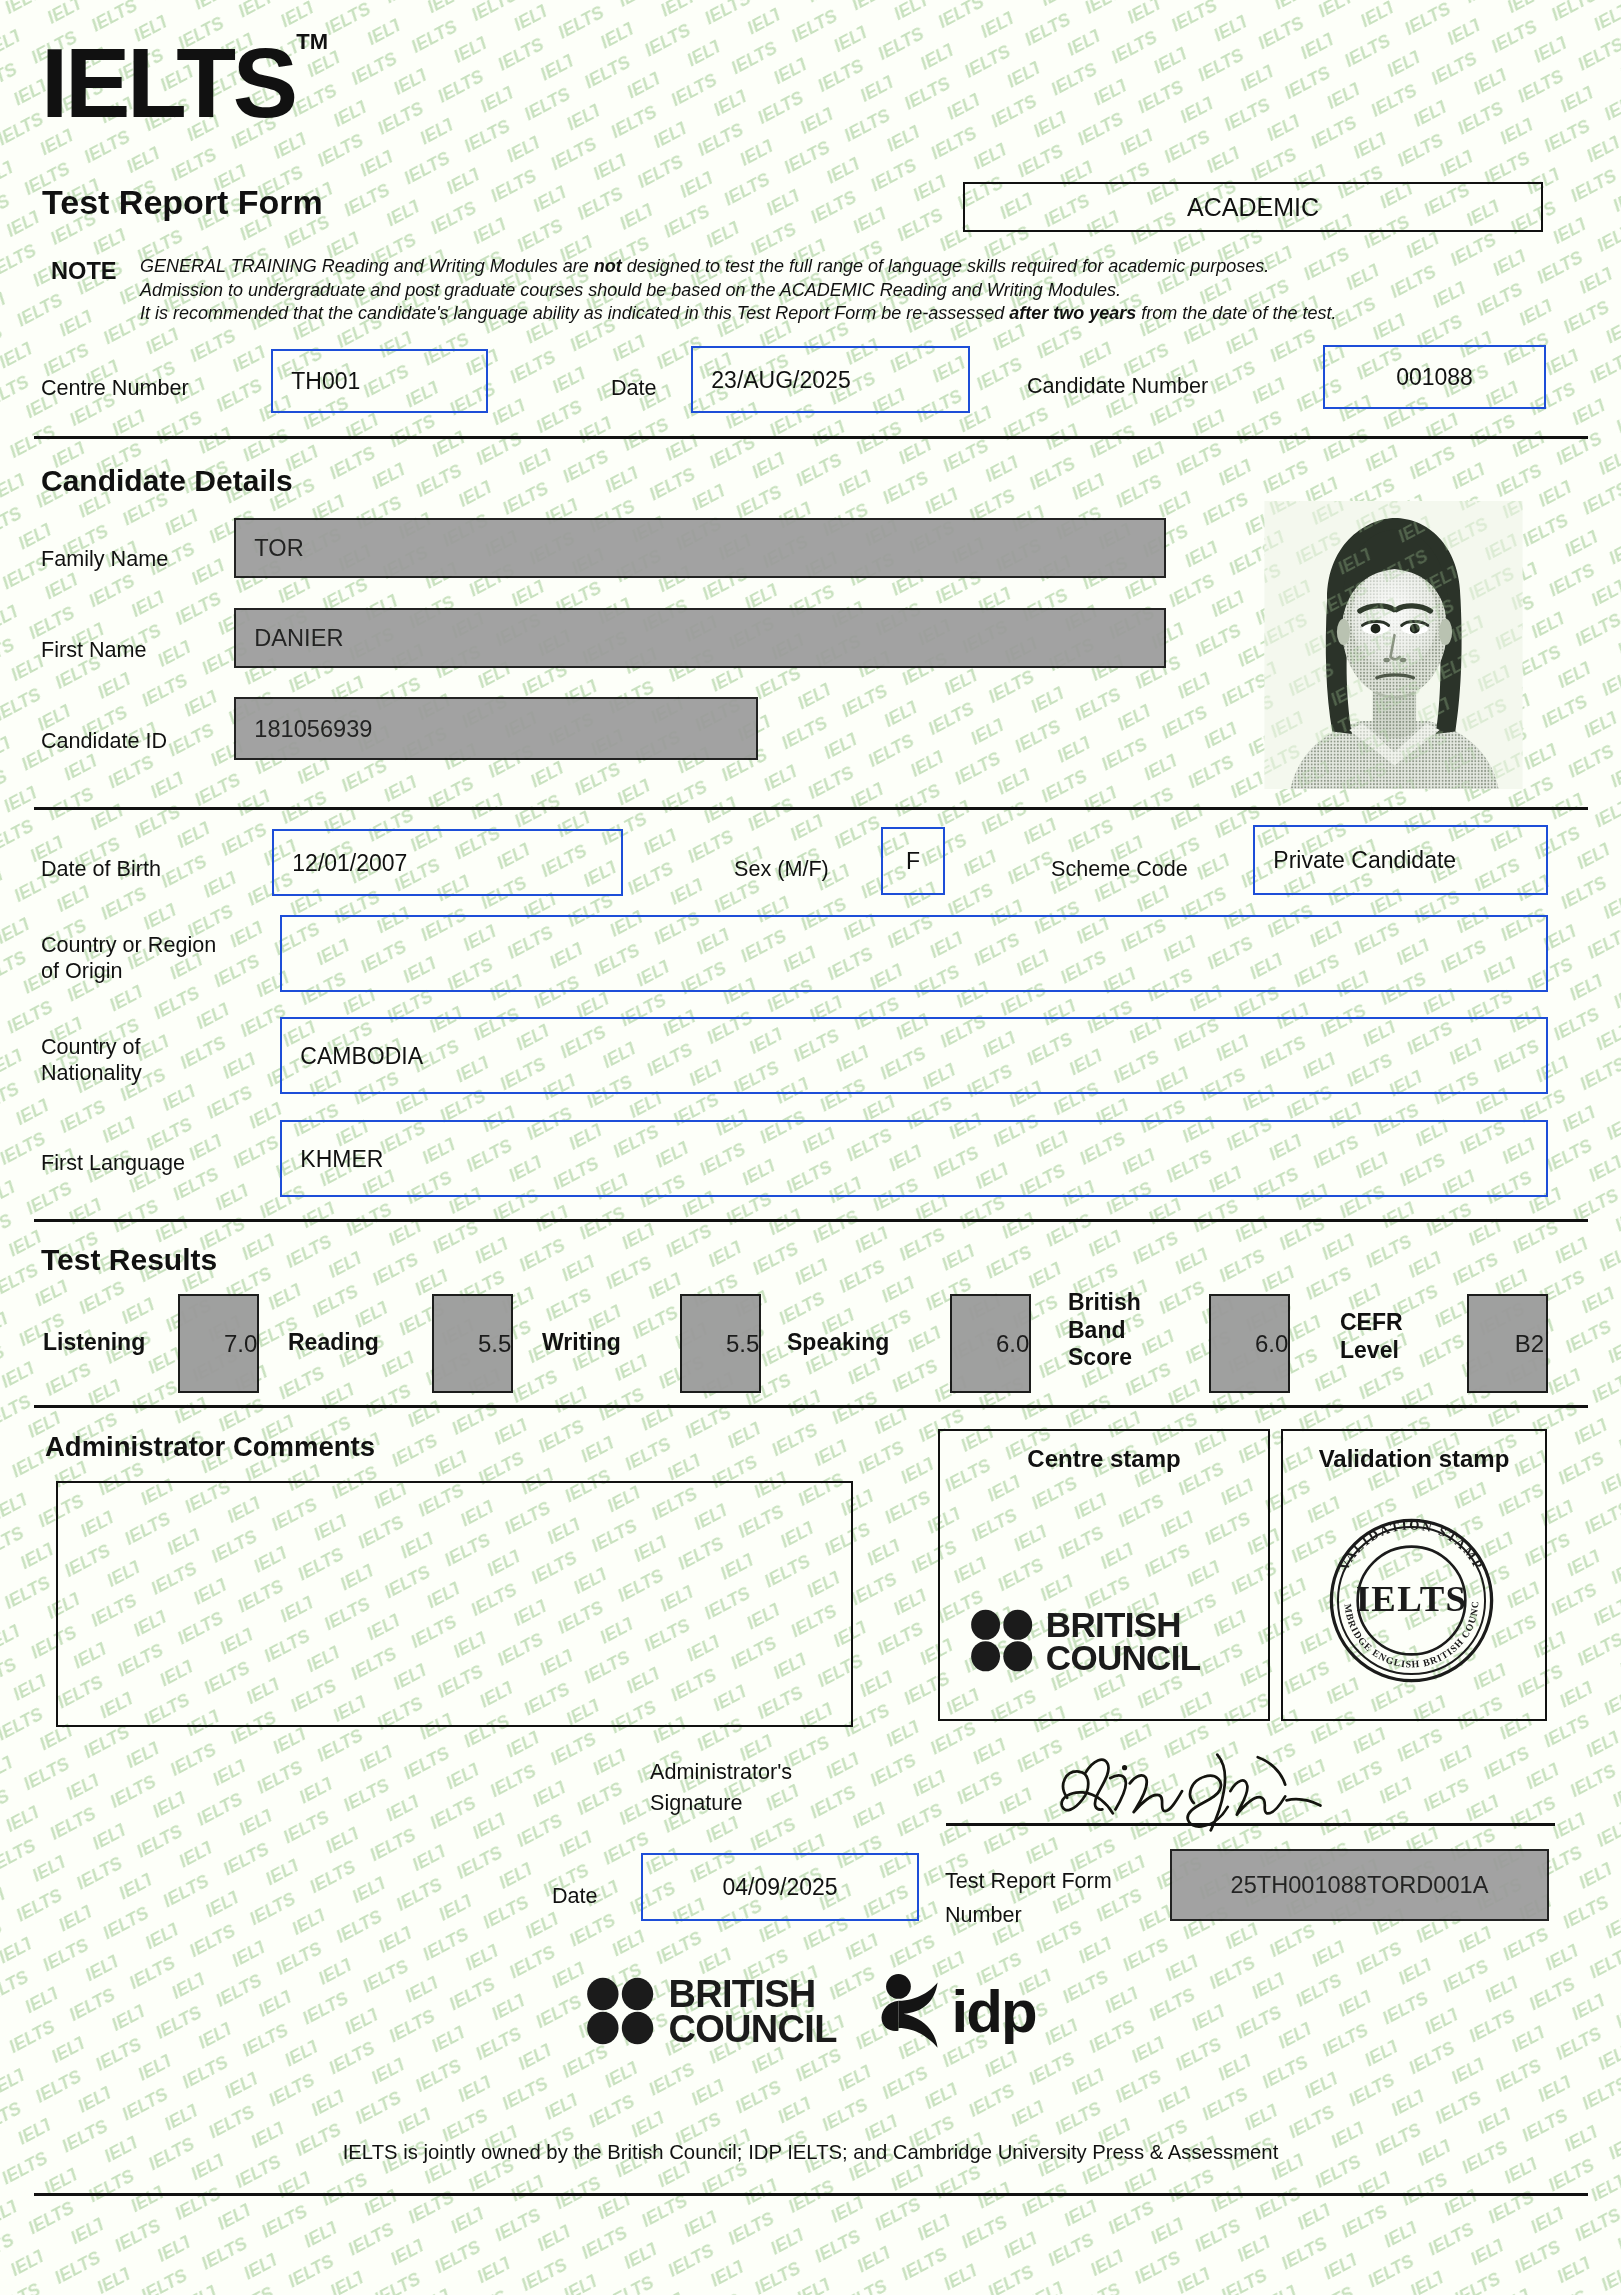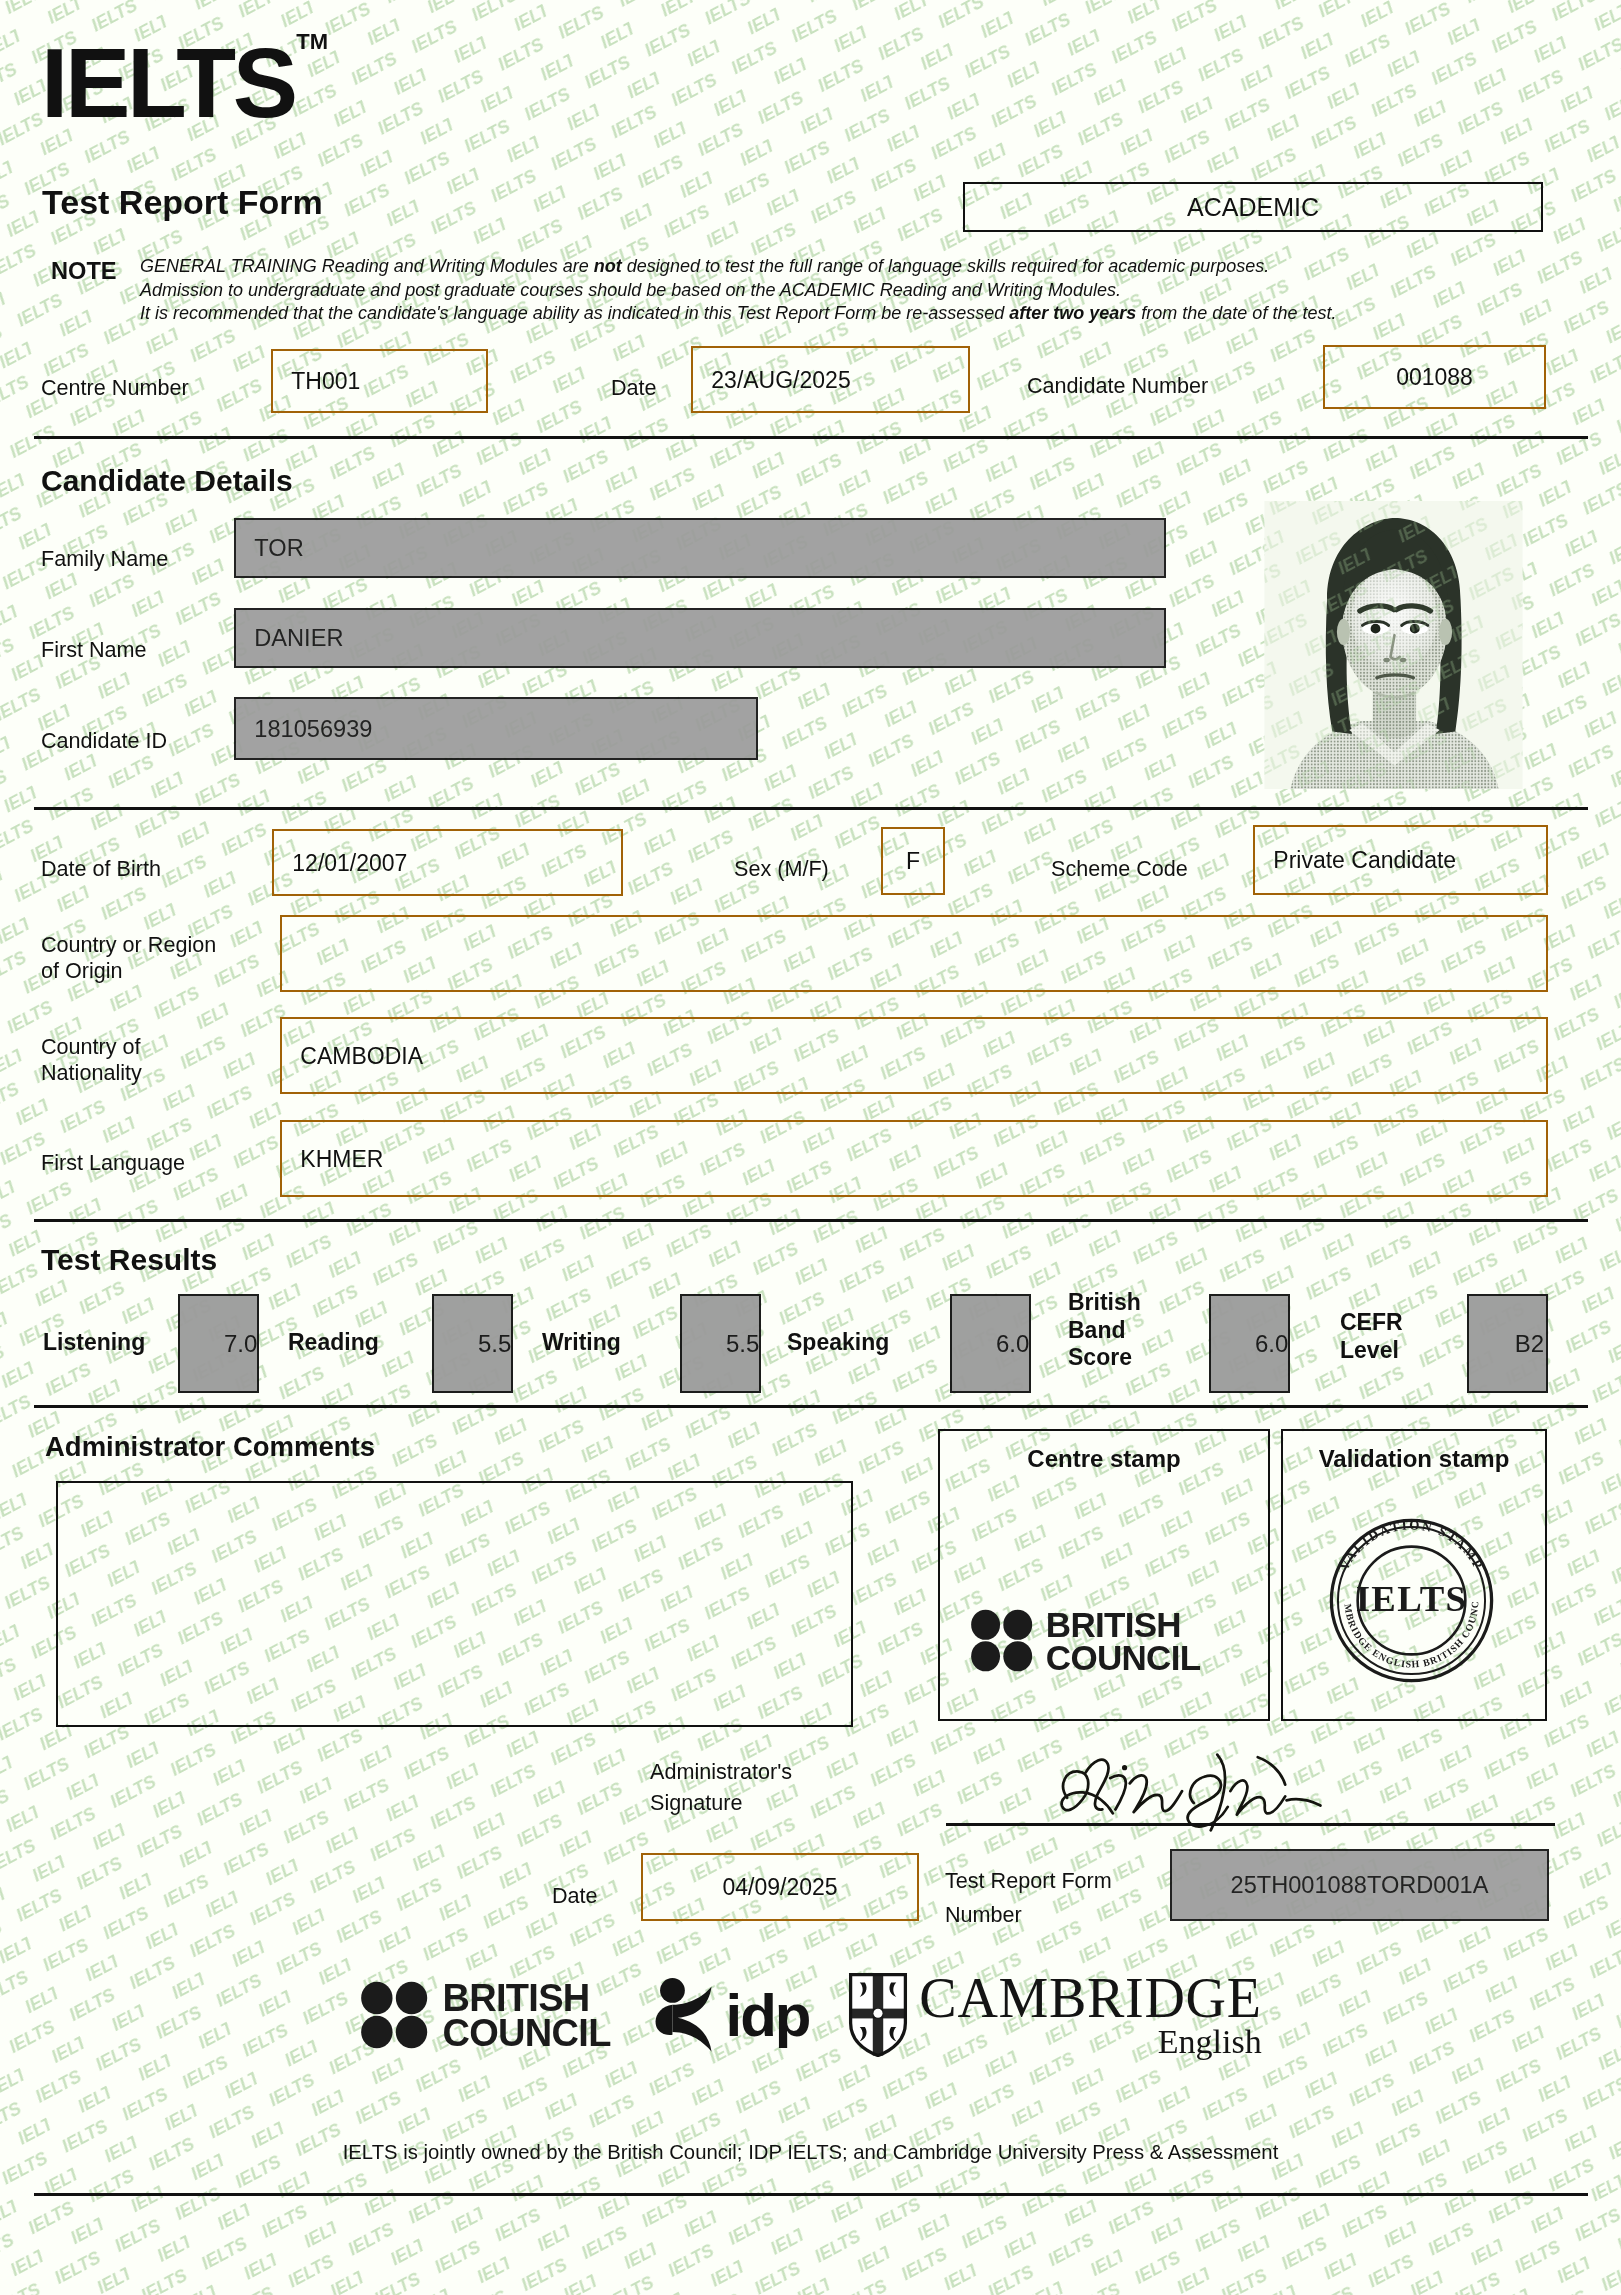--- a/index.html
+++ b/index.html
@@ -105,21 +105,21 @@
 
   
   .flabel {
     font-size: 21.6px;
     color: #111;
     line-height: 26px;
   }
 
   
   .ibox {
-    border: 2px solid #a16207;
+    border: 2px solid #1d4ed8;
     background: transparent;
   }
   .ibox .val {
     position: absolute;
     left: 18.3px;
     top: 50%;
     transform: translateY(-50%);
     font-size: 23px;
     color: #111;
     white-space: nowrap;
@@ -578,38 +578,20 @@
         <span>
           <svg width="73" height="77" viewBox="0 0 112 118">
             <circle cx="36" cy="22" r="19" fill="#141414"></circle>
             <path d="M36 44 C66 44 86 28 96 16 C92 46 72 62 44 64 C72 70 92 88 96 116 C84 102 64 86 36 86 Z" fill="#141414"></path>
             <path d="M36 44 C20 46 10 58 10 70 C10 84 22 92 36 90 Z" fill="#141414"></path>
           </svg>
         </span>
         <span class="idp-word" style="margin-left:3.9px;">idp</span>
       </div>
 
-      <div style="display:flex; align-items:flex-start;">
-        <span>
-          <svg width="60" height="85" viewBox="0 0 92 130">
-            <path d="M4 4 H88 V78 C88 104 68 120 46 128 C24 120 4 104 4 78 Z" fill="#ffffff" stroke="#141414" stroke-width="5"></path>
-            <rect x="38" y="4" width="16" height="124" fill="#141414" opacity="0.92"></rect>
-            <rect x="4" y="56" width="84" height="15" fill="#141414" opacity="0.92"></rect>
-            <circle cx="46" cy="63" r="7" fill="#ffffff"></circle>
-            <path d="M18 16 C24 22 24 32 18 38 C26 36 32 26 26 16 Z" fill="#141414"></path>
-            <path d="M74 16 C68 22 68 32 74 38 C66 36 60 26 66 16 Z" fill="#141414"></path>
-            <path d="M18 84 C24 90 24 100 18 106 C26 104 32 94 26 84 Z" fill="#141414"></path>
-            <path d="M74 84 C68 90 68 100 74 106 C66 104 60 94 66 84 Z" fill="#141414"></path>
-          </svg>
-        </span>
-        <span style="margin-left:11.8px;">
-          <div class="cambridge-word">CAMBRIDGE</div>
-          <div class="cambridge-eng">English</div>
-        </span>
-      </div>
     </div>
 
     <div class="abs" id="owned-line">IELTS is jointly owned by the British Council; IDP IELTS; and Cambridge University Press &amp; Assessment</div>
 
     <div class="abs hr" style="top:2193px;"></div>
 
 
   </div>
 </div>
 

